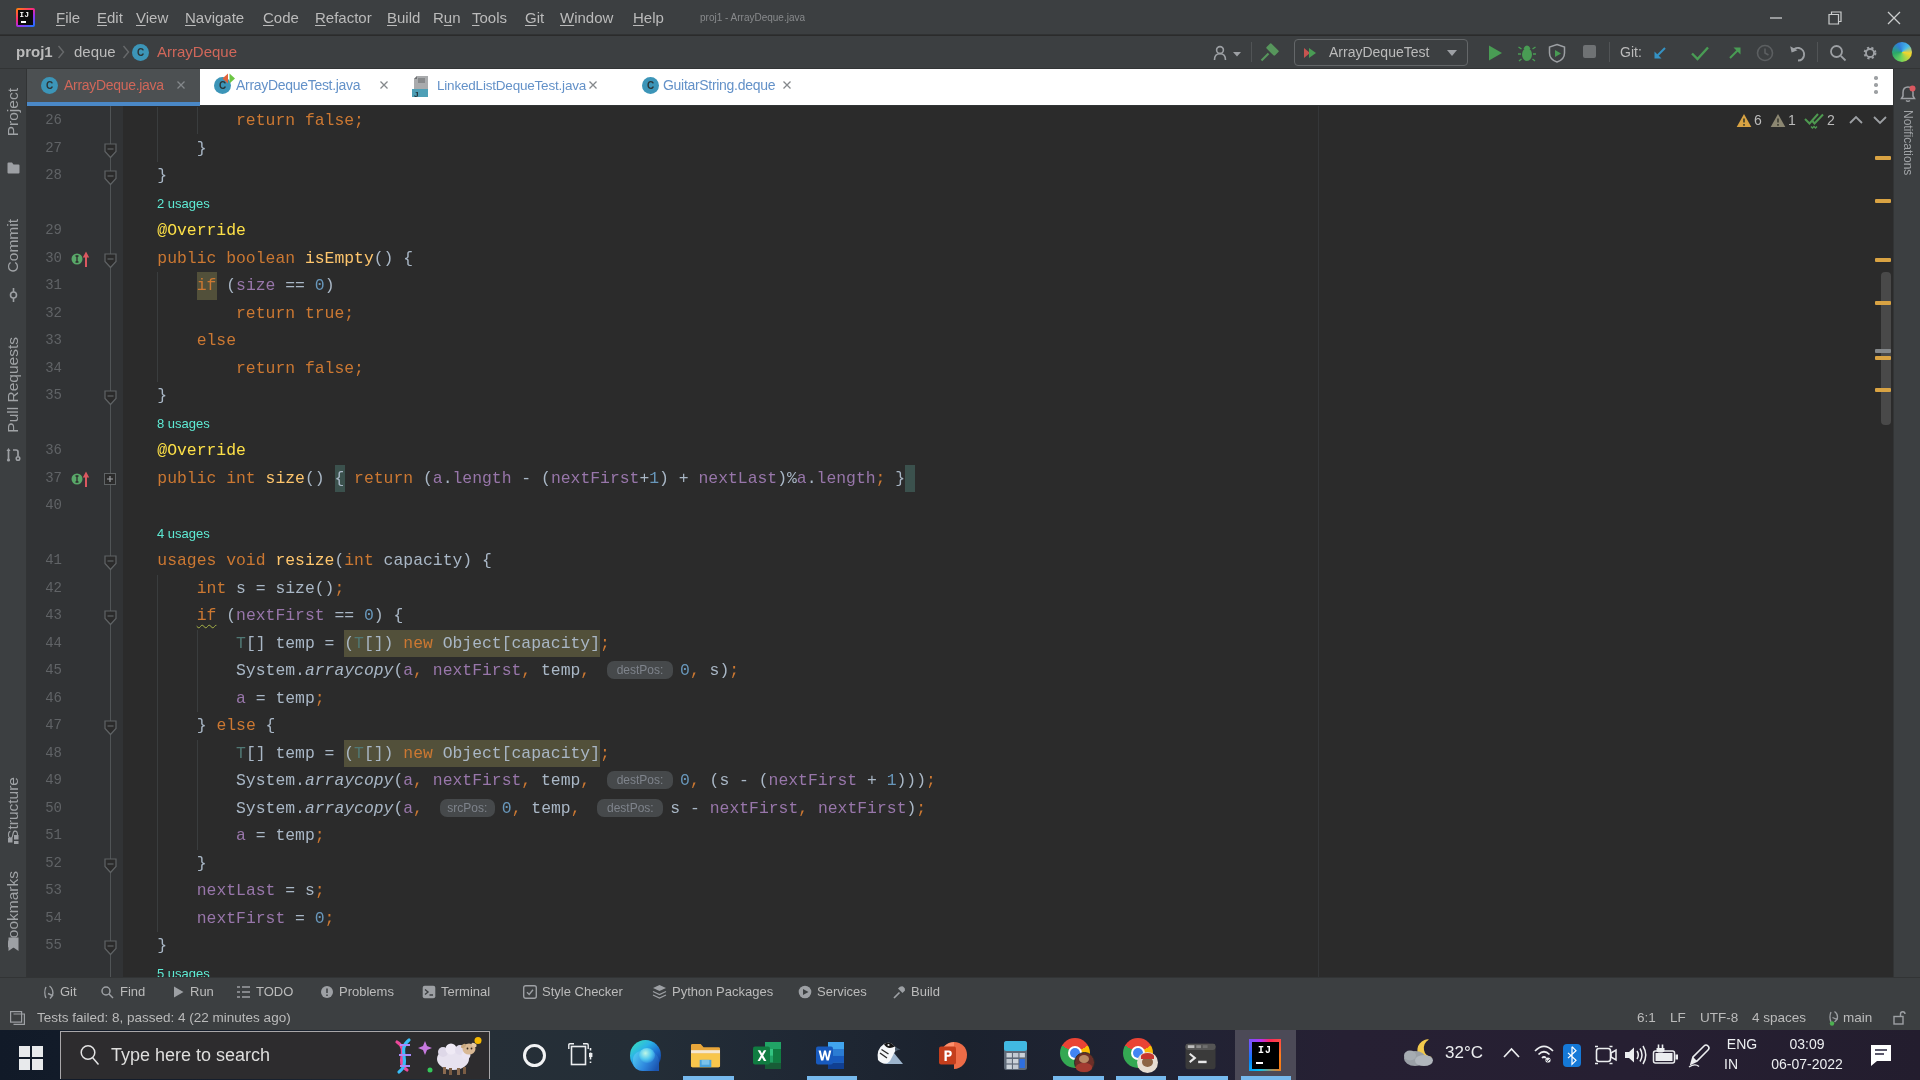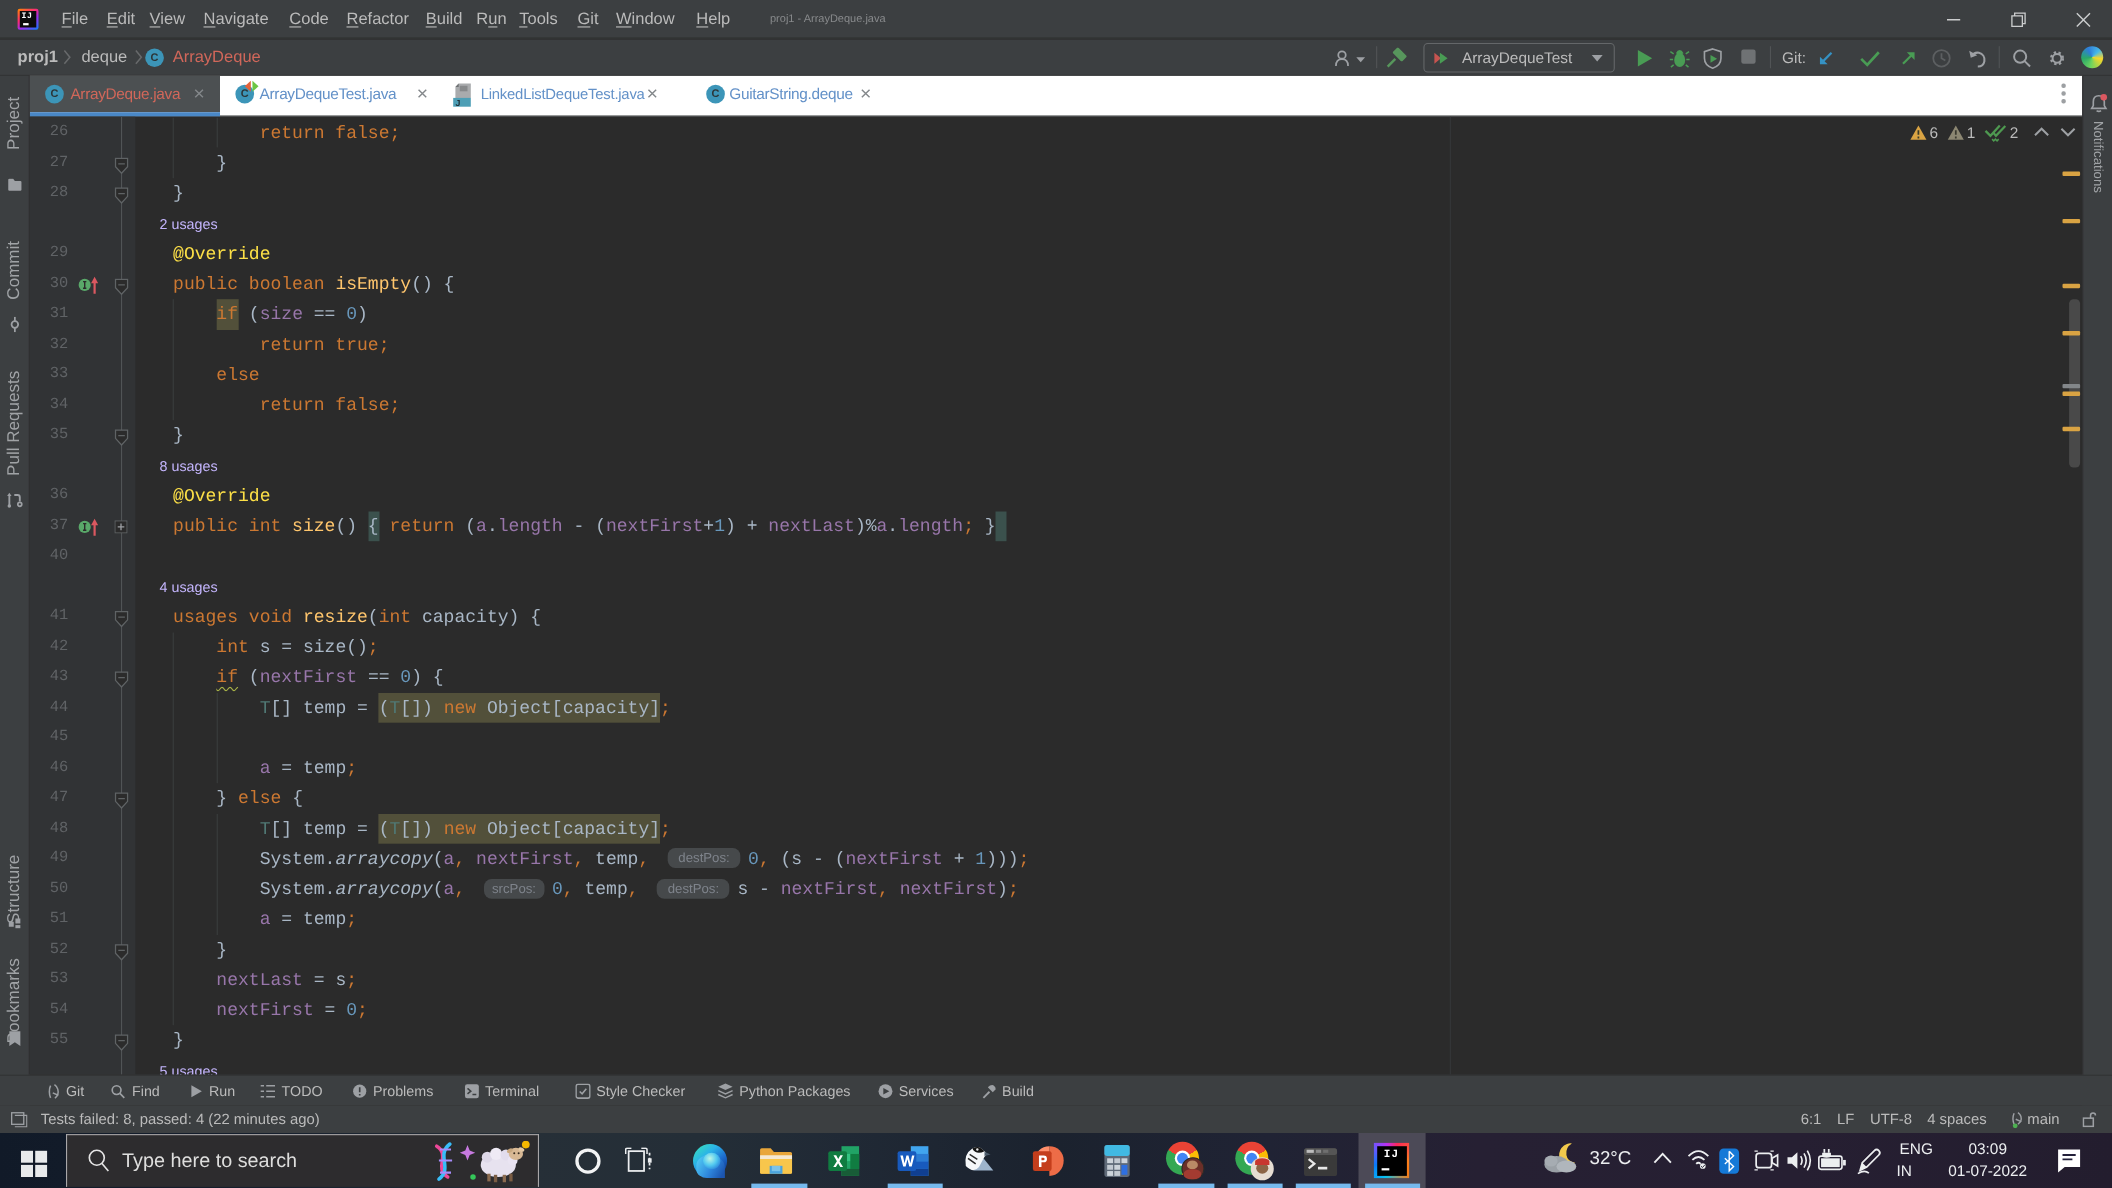--- a/index.html
+++ b/index.html
@@ -28,21 +28,21 @@
 #tabul{position:absolute;left:0px;top:33px;width:173px;height:4px;background:#4a88c7}
 
 #lstripe{position:absolute;left:0;top:69px;width:27px;height:936px;background:#3c3f41;border-right:1px solid #323435}
 .vtextL{position:absolute;writing-mode:vertical-rl;transform:rotate(180deg);font-size:15.5px;color:#a0a3a6;left:4px}
 .vtextR{position:absolute;writing-mode:vertical-rl;font-size:14px;color:#a0a3a6}
 
 #editor{position:absolute;left:27px;top:106px;width:1866px;height:871px;background:#2b2b2b;overflow:hidden}
 #gutterbg{position:absolute;left:0;top:0;width:96px;height:871px;background:#313335}
 .ln{position:absolute;left:0;width:35px;text-align:right;font:14px/27.5px "Liberation Mono",monospace;color:#606366}
 .crow{position:absolute;left:91px;height:28px;font:16.4px/27.5px "Liberation Mono",monospace;white-space:pre;color:#a9b7c6;letter-spacing:0}
-.hintrow{position:absolute;left:118px;height:28px;font:13px/27.5px "Liberation Sans",sans-serif;color:#c4b5fd}
+.hintrow{position:absolute;left:130px;height:28px;font:13px/27.5px "Liberation Sans",sans-serif;color:#5eead4}
 .k{color:#cc7832}.m{color:#ffc66d}.f{color:#9876aa}.n{color:#6897bb}.tp{color:#507874}.an{color:#fde047}.it{font-style:italic}
 .wavy{text-decoration:underline wavy #a7b246;text-decoration-thickness:1px;text-underline-offset:4px;text-decoration-skip-ink:none}
 .pill{display:inline-block;background:#46494b;color:#7e838b;font:12px/18px "Liberation Sans",sans-serif;height:18px;border-radius:7px;text-align:center;vertical-align:1px}
 .pd{width:66px;margin:0 7px}
 .ps{width:55px;margin:0 7px}
 .bgr{position:absolute;height:27.5px}
 .guide{position:absolute;width:1px;background:#3a3d3e}
 #foldline{position:absolute;left:83px;top:0;width:1px;height:871px;background:#505456}
 .fold{position:absolute;left:77px;width:13px;height:16px}
 .plusbox{position:absolute;left:77px;width:12px;height:12px}
@@ -376,20 +376,21 @@
  <div class="crow" style="top:248.5px"><span class="k">            return false;</span></div>
  <div class="crow" style="top:276px">    }</div>
  <div class="hintrow" style="top:303.5px">8 usages</div>
  <div class="crow" style="top:331px"><span class="an">    @Override</span></div>
  <div class="crow" style="top:358.5px"><span class="k">    public int </span><span class="m">size</span>() { <span class="k">return</span> (<span class="f">a</span>.<span class="f">length</span> - (<span class="f">nextFirst</span>+<span class="n">1</span>) + <span class="f">nextLast</span>)%<span class="f">a</span>.<span class="f">length</span><span class="k">;</span> }</div>
  <div class="hintrow" style="top:413.5px">4 usages</div>
  <div class="crow" style="top:441px"><span class="k">    usages void </span><span class="m">resize</span>(<span class="k">int</span> capacity) {</div>
  <div class="crow" style="top:468.5px">        <span class="k">int</span> s = size()<span class="k">;</span></div>
  <div class="crow" style="top:496px">        <span class="k wavy">if</span> (<span class="f">nextFirst</span> == <span class="n">0</span>) {</div>
  <div class="crow" style="top:523.5px">            <span class="tp">T</span>[] temp = (<span class="tp">T</span>[]) <span class="k">new</span> Object[capacity]<span class="k">;</span></div>
+ <div class="crow" style="top:551px">            System.<span class="it">arraycopy</span>(<span class="f">a</span><span class="k">,</span> <span class="f">nextFirst</span><span class="k">,</span> temp<span class="k">,</span> <span class="pill pd">destPos:</span><span class="n">0</span><span class="k">,</span> s)<span class="k">;</span></div>
  <div class="crow" style="top:578.5px">            <span class="f">a</span> = temp<span class="k">;</span></div>
  <div class="crow" style="top:606px">        } <span class="k">else</span> {</div>
  <div class="crow" style="top:633.5px">            <span class="tp">T</span>[] temp = (<span class="tp">T</span>[]) <span class="k">new</span> Object[capacity]<span class="k">;</span></div>
  <div class="crow" style="top:661px">            System.<span class="it">arraycopy</span>(<span class="f">a</span><span class="k">,</span> <span class="f">nextFirst</span><span class="k">,</span> temp<span class="k">,</span> <span class="pill pd">destPos:</span><span class="n">0</span><span class="k">,</span> (s - (<span class="f">nextFirst</span> + <span class="n">1</span>)))<span class="k">;</span></div>
  <div class="crow" style="top:688.5px">            System.<span class="it">arraycopy</span>(<span class="f">a</span><span class="k">,</span> <span class="pill ps">srcPos:</span><span class="n">0</span><span class="k">,</span> temp<span class="k">,</span> <span class="pill pd">destPos:</span>s - <span class="f">nextFirst</span><span class="k">,</span> <span class="f">nextFirst</span>)<span class="k">;</span></div>
  <div class="crow" style="top:716px">            <span class="f">a</span> = temp<span class="k">;</span></div>
  <div class="crow" style="top:743.5px">        }</div>
  <div class="crow" style="top:771px">        <span class="f">nextLast</span> = s<span class="k">;</span></div>
  <div class="crow" style="top:798.5px">        <span class="f">nextFirst</span> = <span class="n">0</span><span class="k">;</span></div>
  <div class="crow" style="top:826px">    }</div>
@@ -681,17 +682,17 @@
       <rect x="3.5" y="11" width="17" height="8" fill="#eceef0"></rect>
     </svg>
 <svg class="abs" style="left:1687px;top:1042px" width="24" height="26" viewBox="0 0 24 26">
       <path d="M4 22 L6 15 L17 4 Q19 2 21 4 Q23 6 21 8 L10 19 Z" fill="none" stroke="#eceef0" stroke-width="1.6"></path>
       <path d="M4 22 L10 19 L6 15 Z" fill="#eceef0"></path>
       <path d="M2 25 Q8 21 12 24.5" fill="none" stroke="#eceef0" stroke-width="1.4"></path>
     </svg>
 <div class="trayt" style="left:1724px;top:1036px;width:36px;text-align:center;font-size:14px">ENG</div>
 <div class="trayt" style="left:1724px;top:1056px;width:36px;text-align:left;font-size:14px">IN</div>
 <div class="trayt" style="left:1771px;top:1036px;width:72px;text-align:center;font-size:14px">03:09</div>
-<div class="trayt" style="left:1771px;top:1056px;width:72px;text-align:center;font-size:14px">01-07-2022</div>
+<div class="trayt" style="left:1771px;top:1056px;width:72px;text-align:center;font-size:14px">06-07-2022</div>
 <svg class="abs" style="left:1869px;top:1043px" width="24" height="24" viewBox="0 0 24 24">
       <path d="M2 2 H22 V18 H8 L2 23 Z" fill="#fff"></path>
       <path d="M6 7 H18 M6 11 H15" stroke="#23203a" stroke-width="1.6"></path>
     </svg>
 </div>
 </body></html>

